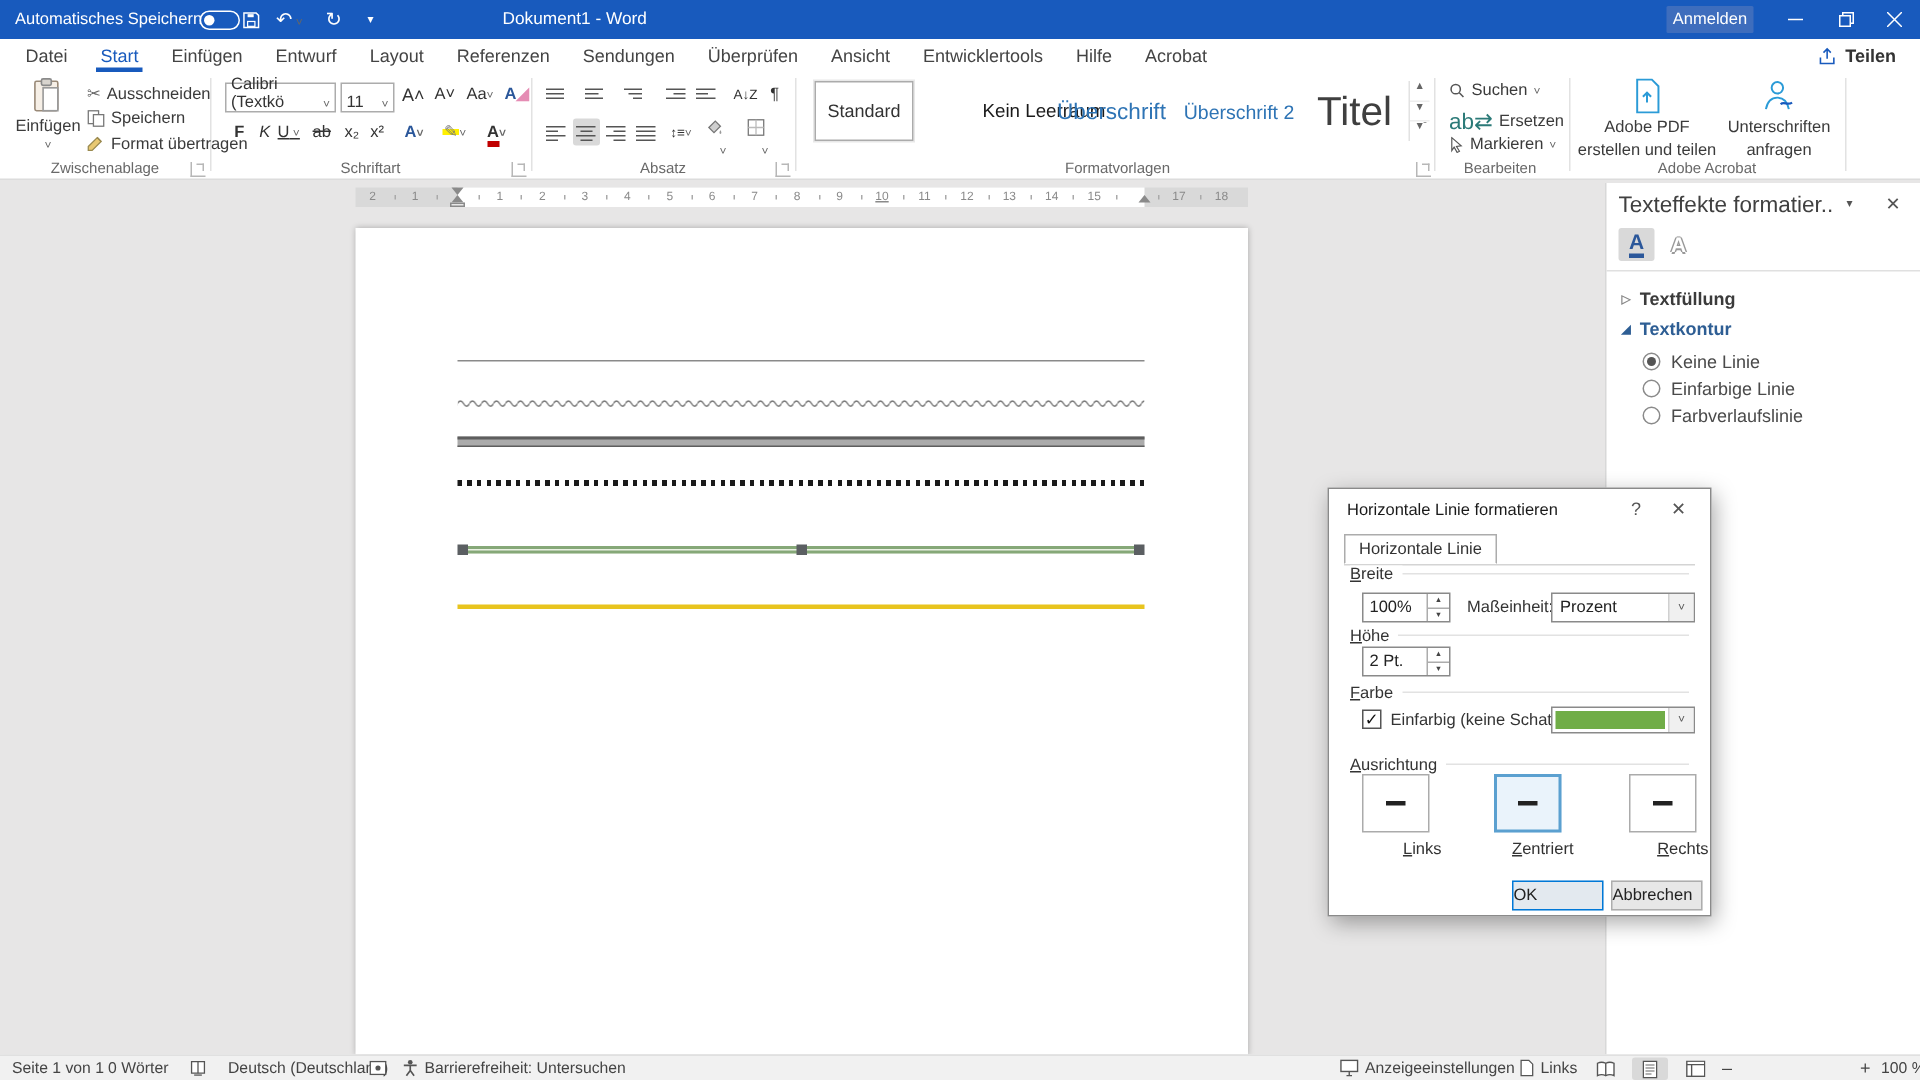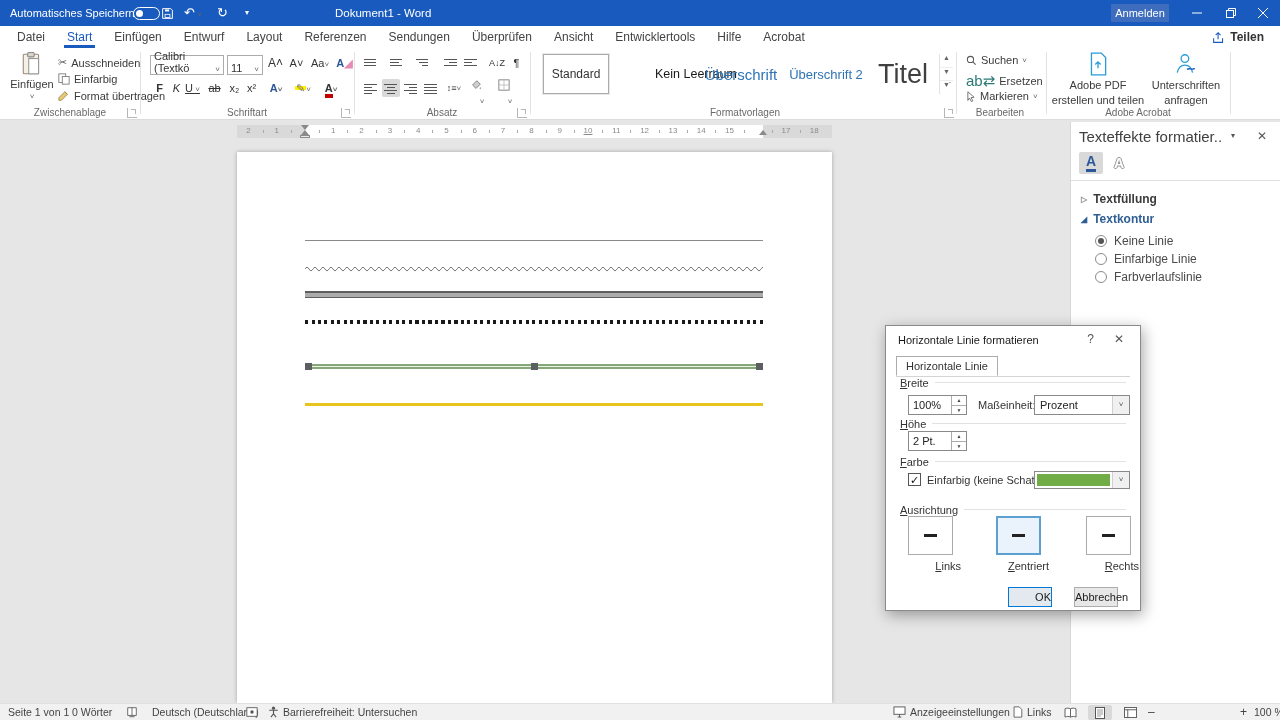--- a/index.html
+++ b/index.html
@@ -77,21 +77,21 @@
 .spin .ud i+i{border-top:1px solid #ACACAC}
 .dsel{position:absolute;height:20px;border:1px solid #8a8a8a;background:#fff;display:flex;align-items:center}
 .dsel .val{flex:1;padding-left:5px;color:#222}
 .dsel .ar{width:17px;text-align:center;color:#555;font-size:8px;background:#F0F0F0;align-self:stretch;line-height:18px;border-left:1px solid #D0D0D0}
 .chk{position:absolute;width:13px;height:13px;border:1px solid #555;background:#fff;font-size:11px;line-height:12px;text-align:center;color:#111}
 .alignbox{position:absolute;width:45px;height:39px;border:1px solid #ABABAB;background:#fff;display:flex;align-items:center;justify-content:center}
 .alignbox .dash{width:13px;height:3px;background:#222}
 .alignbox.sel{border:2px solid #5BA0D0;background:#EAF3FB}
 .alabel{position:absolute;width:60px;text-align:right;color:#333}
 .alabel::first-letter{text-decoration:underline}
-.dbtn{position:absolute;width:44px;height:20px;background:#E7E7E7;border:1px solid #ADADAD;text-align:right;line-height:18px;color:#222}
+.dbtn{position:absolute;width:61px;height:20px;background:#E7E7E7;border:1px solid #ADADAD;text-align:left;line-height:18px;color:#222}
 .dbtn.def{border:1px solid #0078D7;background:#E3E9EF}
 
 #status{position:absolute;left:0;top:703px;width:1280px;height:17px;background:#F1F1F1;border-top:1px solid #E0E0E0;font-size:10.5px;color:#444;z-index:20}
 #status .s{position:absolute;top:0;height:16px;line-height:16px;display:flex;align-items:center;gap:4px;white-space:nowrap}
 .vbtn{position:absolute;top:1px;width:24px;height:15px;display:flex;align-items:center;justify-content:center}
 </style>
 </head>
 <body>
 
 <div id="titlebar">
@@ -170,21 +170,21 @@
   </div>
   <div class="sbtn" style="left:58px;top:8px">
       <span style="color:#666">✂</span>
       <span>Ausschneiden</span>
     </div>
   <div class="sbtn" style="left:58px;top:25px">
       <svg width="12" height="12" viewBox="0 0 14 14">
         <rect x="1" y="1" width="8" height="10" fill="#fff" stroke="#777"></rect>
         <rect x="5" y="4" width="8" height="9" fill="#fff" stroke="#777"></rect>
       </svg>
-      <span>Einfarbig</span>
+      <span>Speichern</span>
     </div>
   <div class="sbtn" style="left:58px;top:42px">
       <svg width="12" height="12" viewBox="0 0 14 14">
         <path d="M1 9l7-7 3 3-7 7H1z" fill="#E8C872" stroke="#9a8a50"></path>
         <path d="M8 2l3 3" stroke="#9a8a50"></path>
       </svg>
       <span>Format übertragen</span>
     </div>
   <div class="glabel" style="left:20px;width:100px">Zwischenablage</div>
   <div class="launch" style="left:127px"></div>

